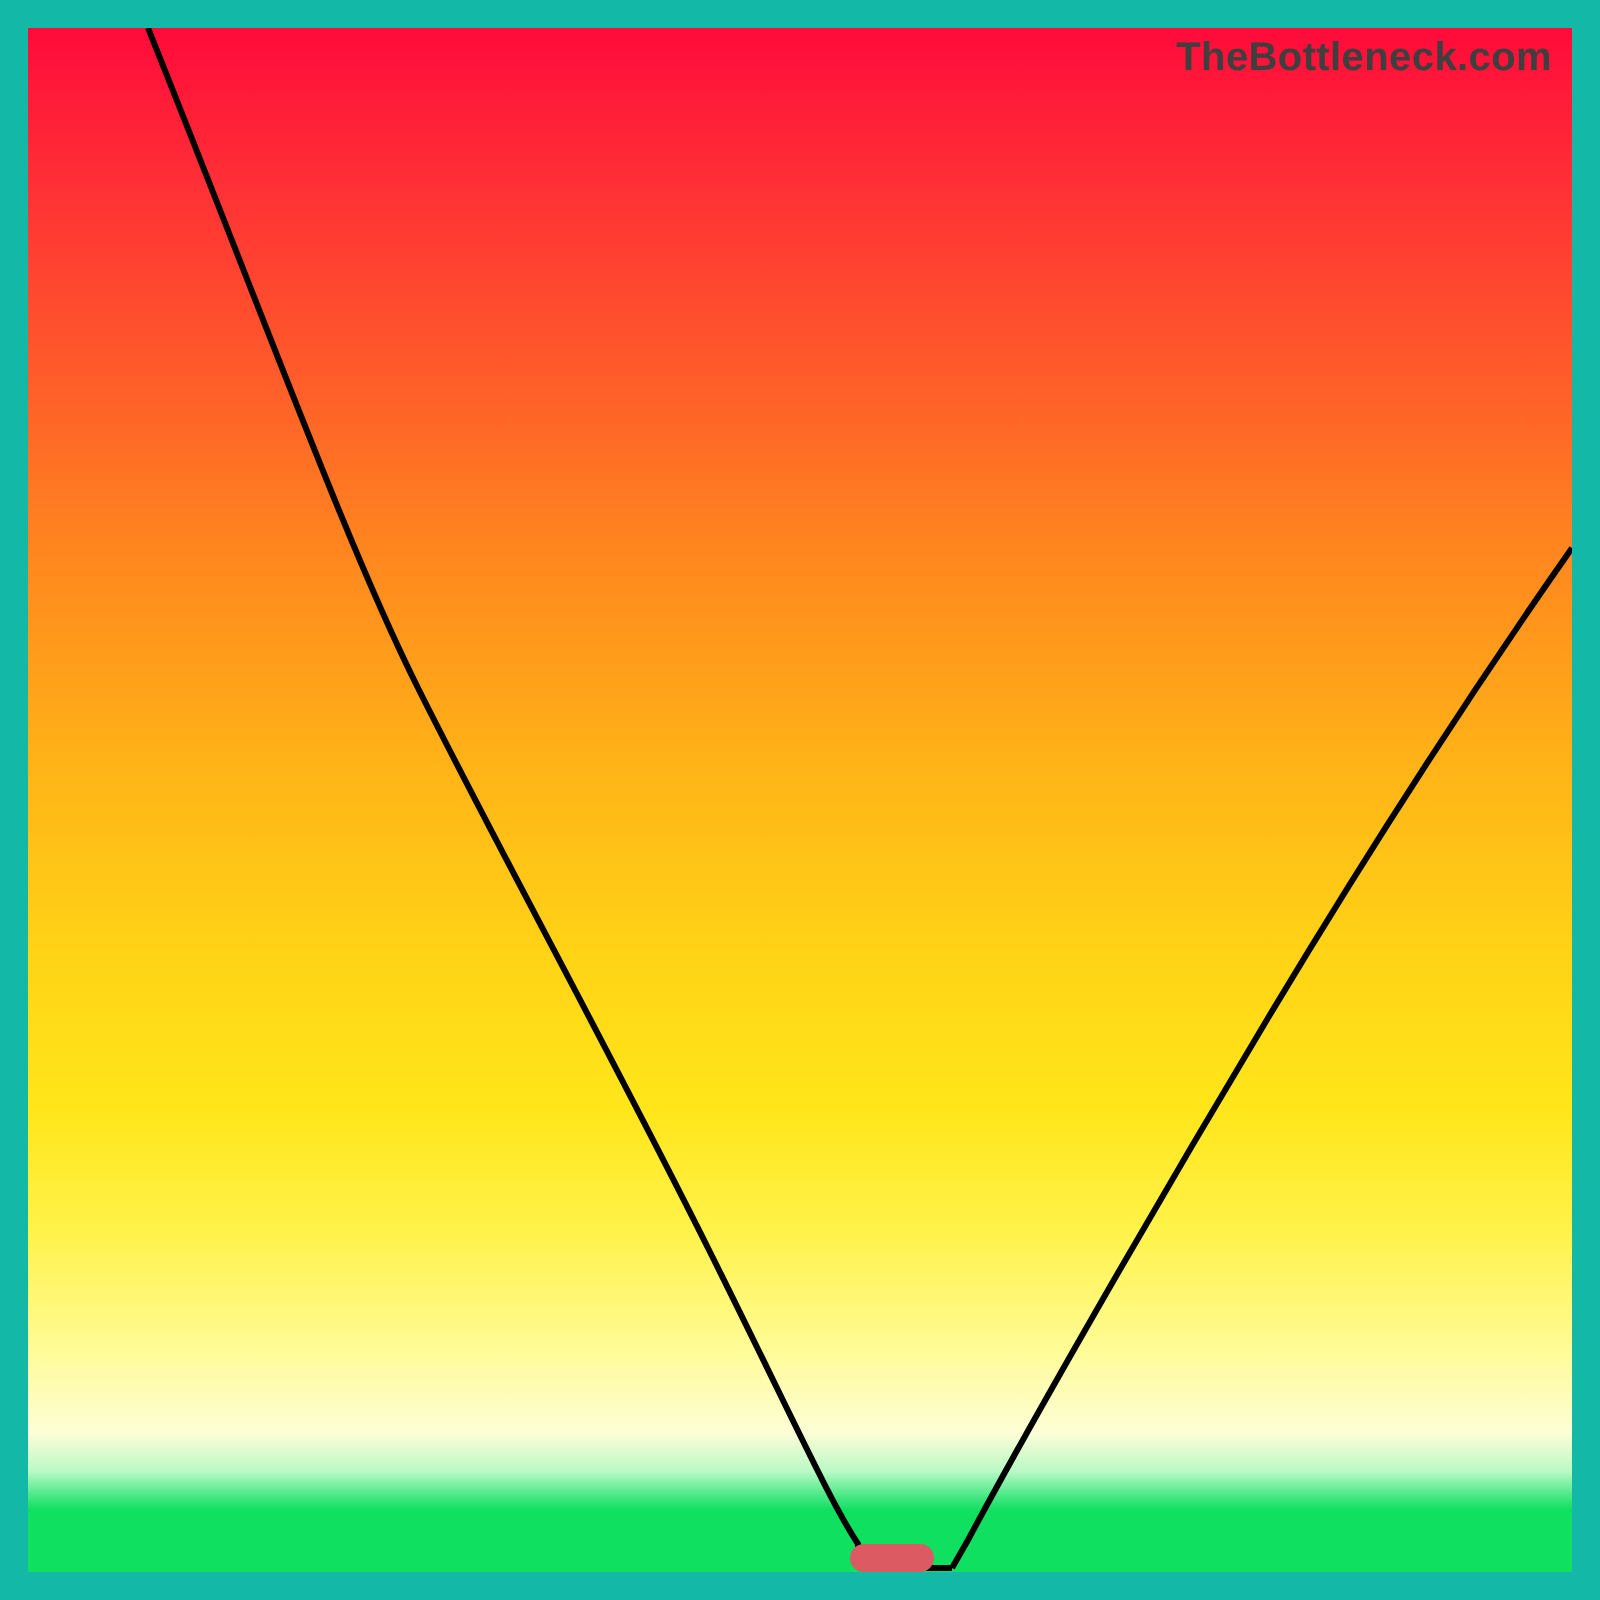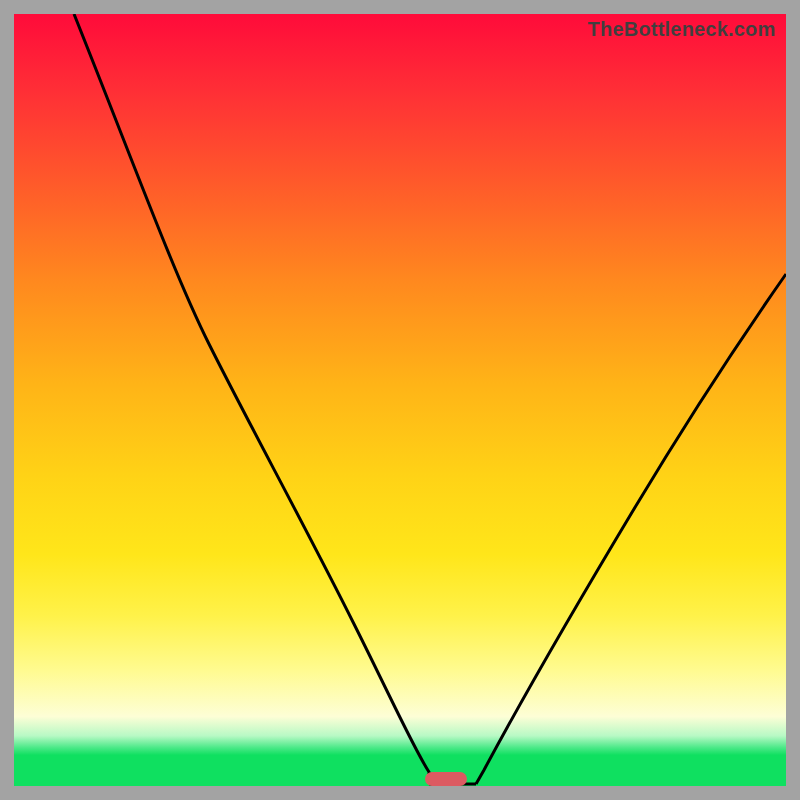--- a/index.html
+++ b/index.html
@@ -8,21 +8,21 @@
     width: 800px;
     height: 800px;
     overflow: hidden;
     font-family: Arial, Helvetica, sans-serif;
     background: #000;
   }
   .frame {
     position: relative;
     width: 800px;
     height: 800px;
-    background: #a3a3a3;
+    background: #14b8a6;
     box-sizing: border-box;
   }
   .plot {
     position: absolute;
     left: 14px;
     top: 14px;
     width: 772px;
     height: 772px;
     
     background: linear-gradient(

